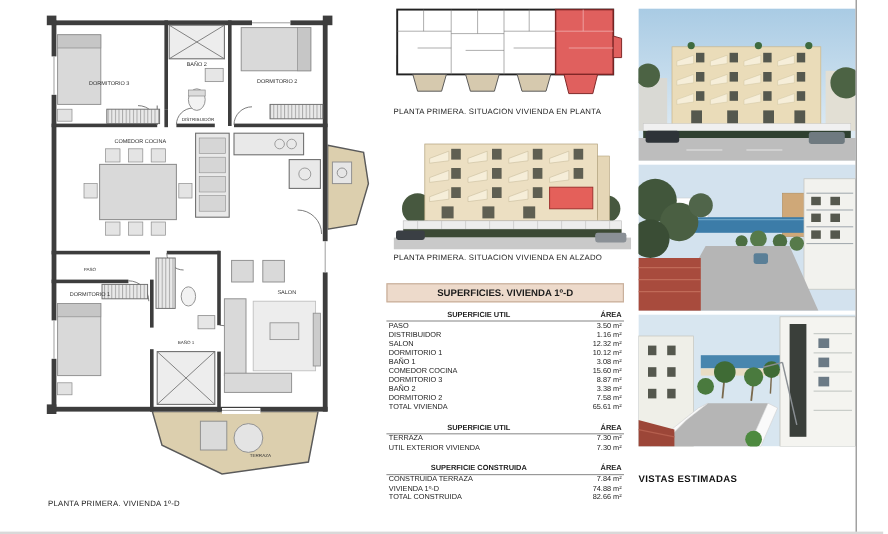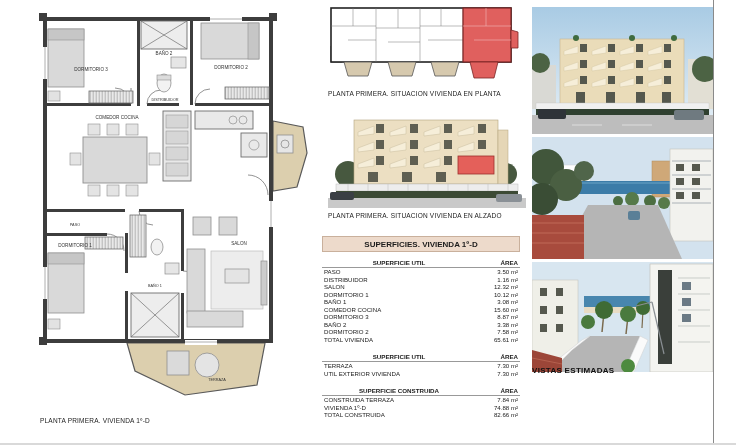--- a/index.html
+++ b/index.html
@@ -534,18 +534,18 @@
       <polygon points="0,88 30,96 30,110 0,110" fill="#9c4638"></polygon>
       <line x1="0" y1="96" x2="30" y2="102" stroke="#b55f4e" stroke-width="1"></line>
     </g>
     <g stroke="#8a8f93" stroke-width="1.2" fill="none">
       <line x1="132" y1="92" x2="120" y2="40"></line>
         <line x1="120" y1="40" x2="104" y2="44"></line>
     </g>
     <circle cx="96" cy="104" r="7" fill="#4d8a3f"></circle>
   </svg>
 
-  <div class="abs caption-bold" style="left:532px;top:366px;">VISTAS ESTIMADAS</div>
+  <div class="abs caption-bold" style="left:532px;top:395px;">VISTAS ESTIMADAS</div>
 
   <div class="abs vline" style="left:713px;top:0;height:445px;"></div>
   <div class="abs" style="left:0;top:443px;width:740px;height:2px;background:#d9d9d9;"></div>
 
 </div>
 
 </body></html>

